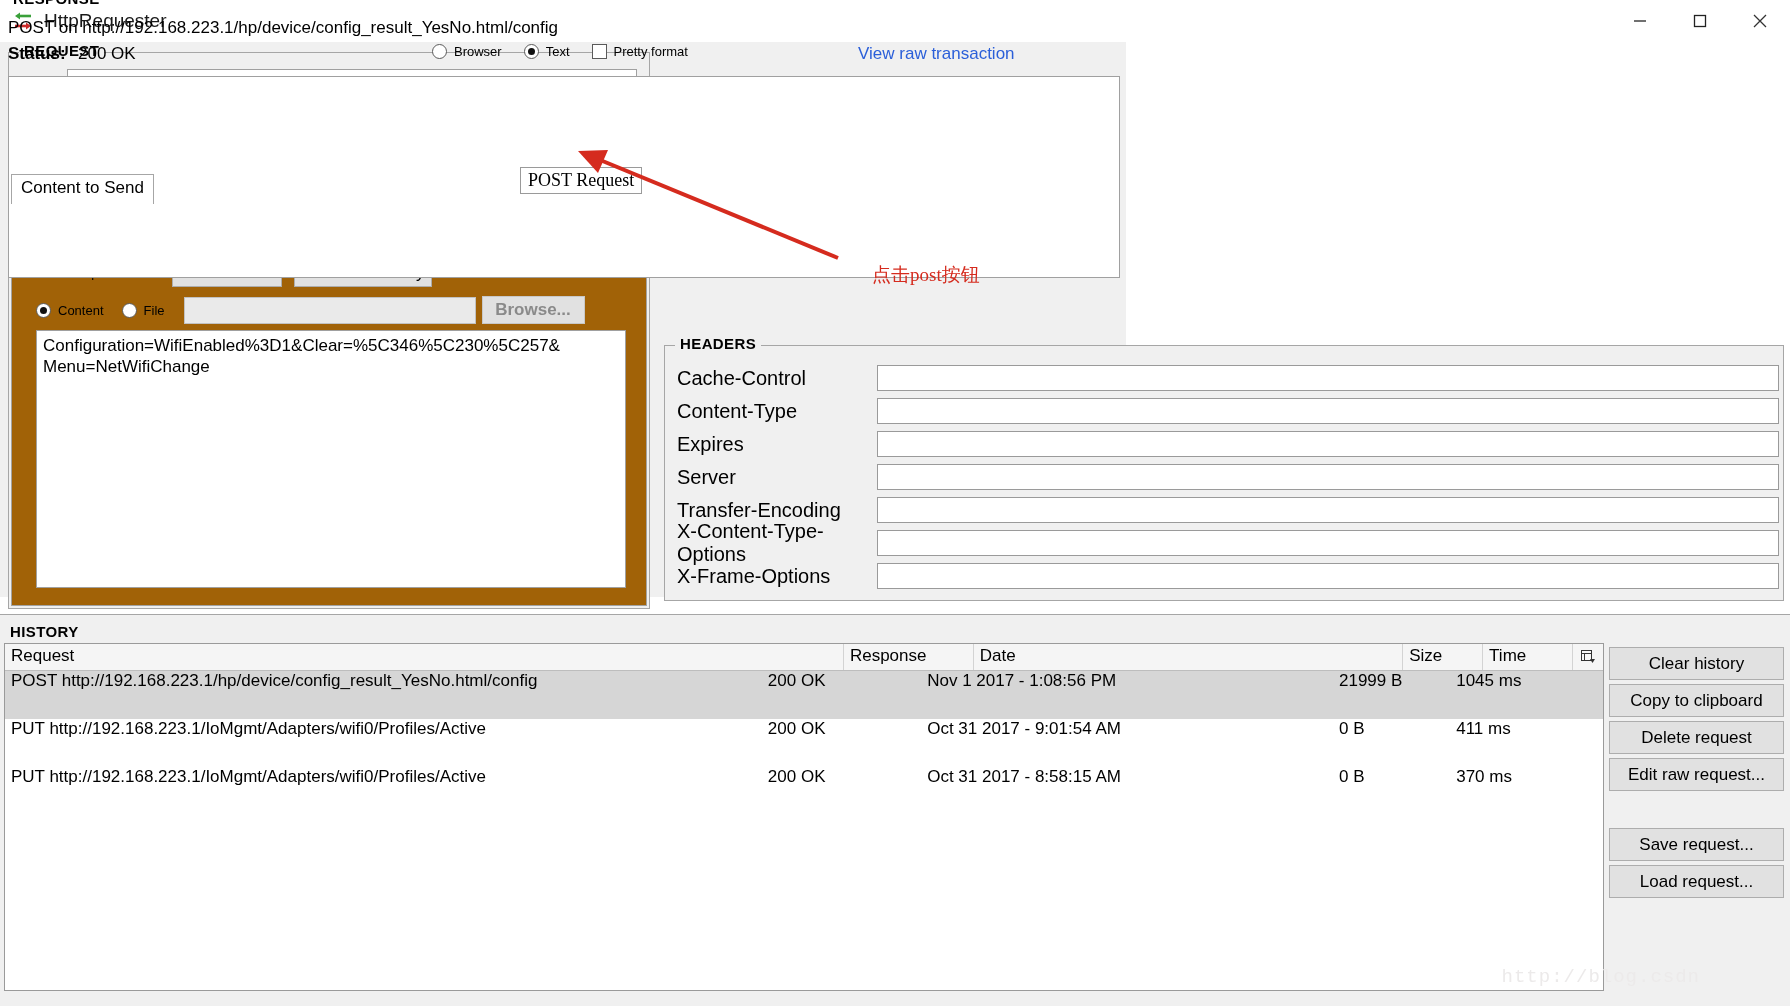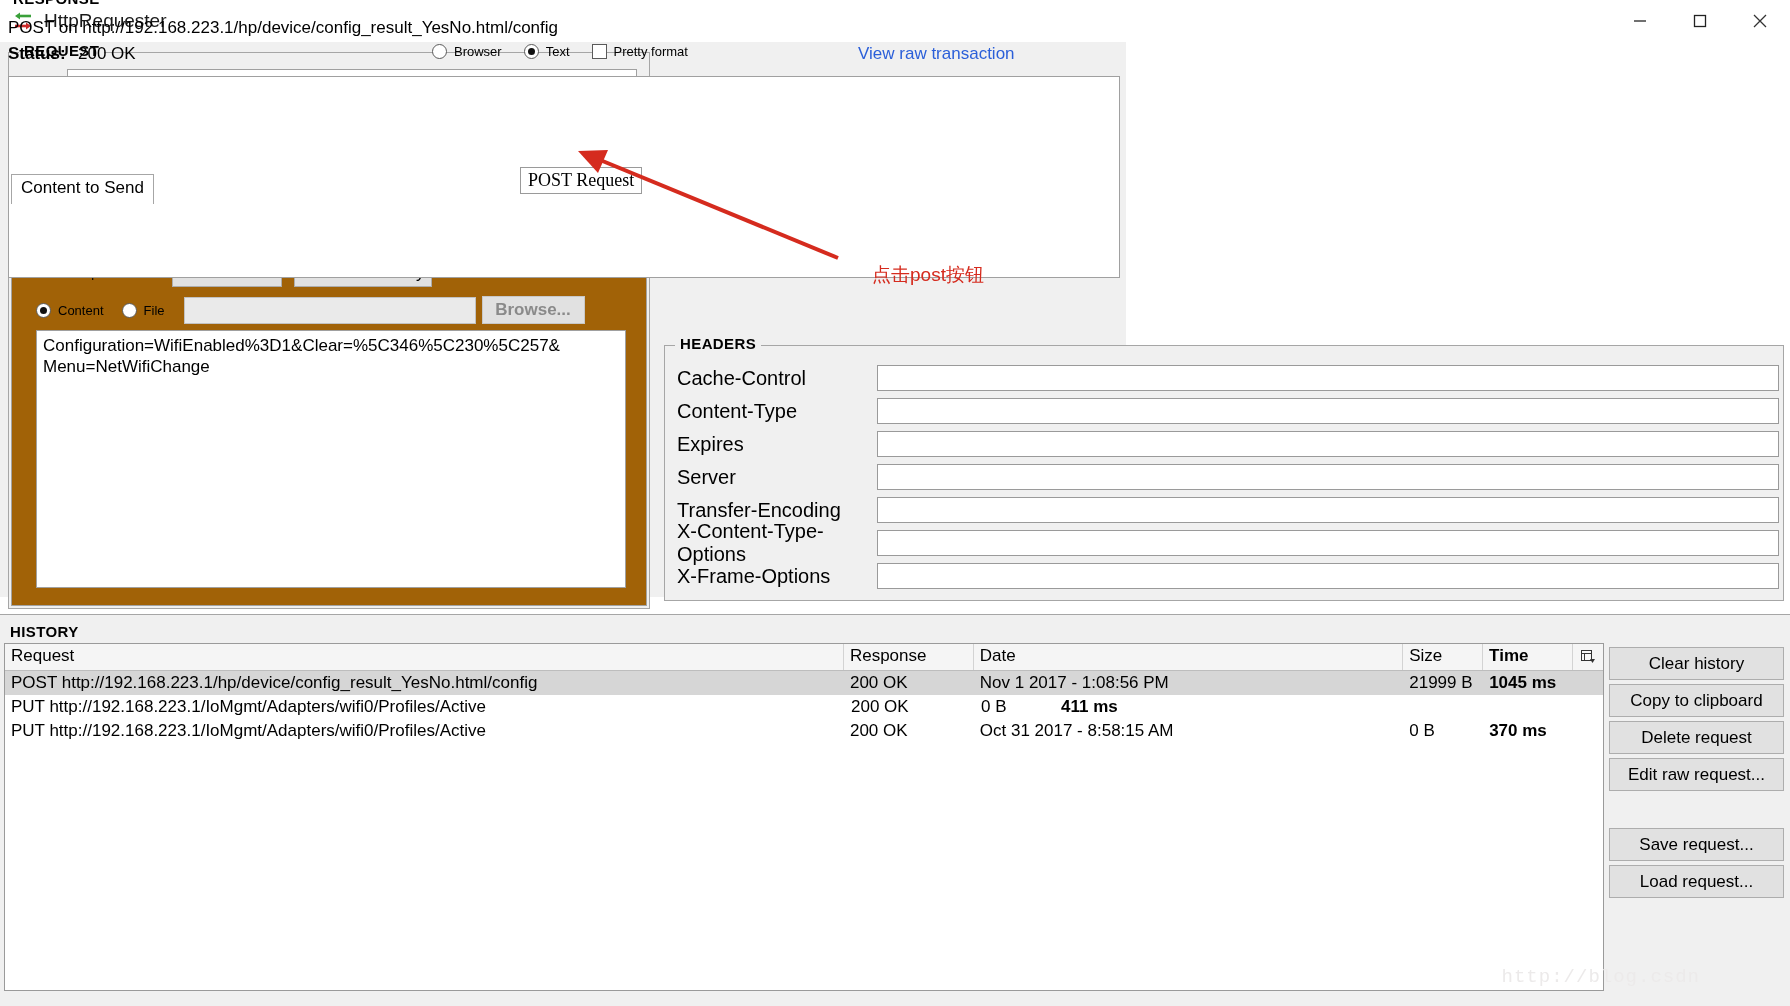--- a/index.html
+++ b/index.html
@@ -64,28 +64,28 @@
   #headers-group{position:absolute;left:664px;top:345px;width:1118px;height:254px;}
   .hdr-row{display:flex;align-items:center;height:32px;margin-bottom:1px;}
   .hdr-name{width:200px;font-size:20px;padding-left:8px;}
   .hdr-val{flex:1;height:26px;border:1px solid #9a9a9a;background:#fff;box-sizing:border-box;}
   
   #history-panel{left:0px;top:614px;width:1790px;height:392px;background:#f0f0f0;border-top:1px solid #a6a6a6;position:absolute;}
   .hist-title{position:absolute;left:10px;top:8px;font-size:15px;font-weight:bold;letter-spacing:.4px;}
   .hist-table{position:absolute;left:4px;top:28px;width:1600px;height:348px;background:#fff;border:1px solid #9a9a9a;box-sizing:border-box;}
   .th-row{display:flex;height:26px;border-bottom:1px solid #bdbdbd;background:#f5f5f5;}
   .th{font-size:17px;padding:2px 6px;box-sizing:border-box;border-right:1px solid #d3d3d3;overflow:hidden;white-space:nowrap;}
-  .tr{display:flex;height:24px;align-items:center;}
+  .tr{display:flex;height:48px;align-items:flex-start;gap:48px;}
   .tr.sel{background:#d6d6d6;}
   .td{font-size:17px;padding:0 6px;box-sizing:border-box;overflow:hidden;white-space:nowrap;}
-  .c-req{width:840px;} .c-resp{width:130px;} .c-date{width:430px;} .c-size{width:80px;} .c-time{width:90px;font-weight:bold;} .c-grip{width:30px;}
+  .c-req{width:840px;} .c-resp{width:130px;} .c-date{width:430px;} .c-size{width:80px;} .c-time{width:90px;} .c-grip{width:30px;}
   .sidebtns{position:absolute;right:6px;top:32px;width:175px;}
   .sidebtns .btn{width:100%;height:33px;margin-bottom:4px;}
   
-  .anno-text{position:absolute;color:#d52b1e;font-family:Liberation Sans, sans-serif;font-size:19px;}
+  .anno-text{position:absolute;color:#d52b1e;font-family:Liberation Serif, serif;font-size:19px;}
   svg.anno{position:absolute;left:0;top:0;pointer-events:none;}
   .tooltip{
     position:absolute;background:#fff;border:1px solid #9a9a9a;font-size:18px;
     font-family:"Liberation Serif",serif;padding:2px 7px;white-space:nowrap;
   }
   .watermark{position:absolute;right:90px;bottom:18px;font-family:"Liberation Mono",monospace;font-size:19px;color:#eceaea;letter-spacing:1px;}
 </style>
 </head>
 <body>
 
@@ -274,20 +274,21 @@
       <div class="td c-req">POST http://192.168.223.1/hp/device/config_result_YesNo.html/config</div>
       <div class="td c-resp">200 OK</div>
       <div class="td c-date">Nov 1 2017 - 1:08:56 PM</div>
       <div class="td c-size">21999 B</div>
       <div class="td c-time">1045 ms</div>
       <div class="td c-grip"></div>
     </div>
     <div class="tr">
       <div class="td c-req">PUT http://192.168.223.1/IoMgmt/Adapters/wifi0/Profiles/Active</div>
       <div class="td c-resp">200 OK</div>
+      <div class="td c-date">Oct 31 2017 - 9:01:54 AM</div>
       <div class="td c-size">0 B</div>
       <div class="td c-time">411 ms</div>
       <div class="td c-grip"></div>
     </div>
     <div class="tr">
       <div class="td c-req">PUT http://192.168.223.1/IoMgmt/Adapters/wifi0/Profiles/Active</div>
       <div class="td c-resp">200 OK</div>
       <div class="td c-date">Oct 31 2017 - 8:58:15 AM</div>
       <div class="td c-size">0 B</div>
       <div class="td c-time">370 ms</div>

